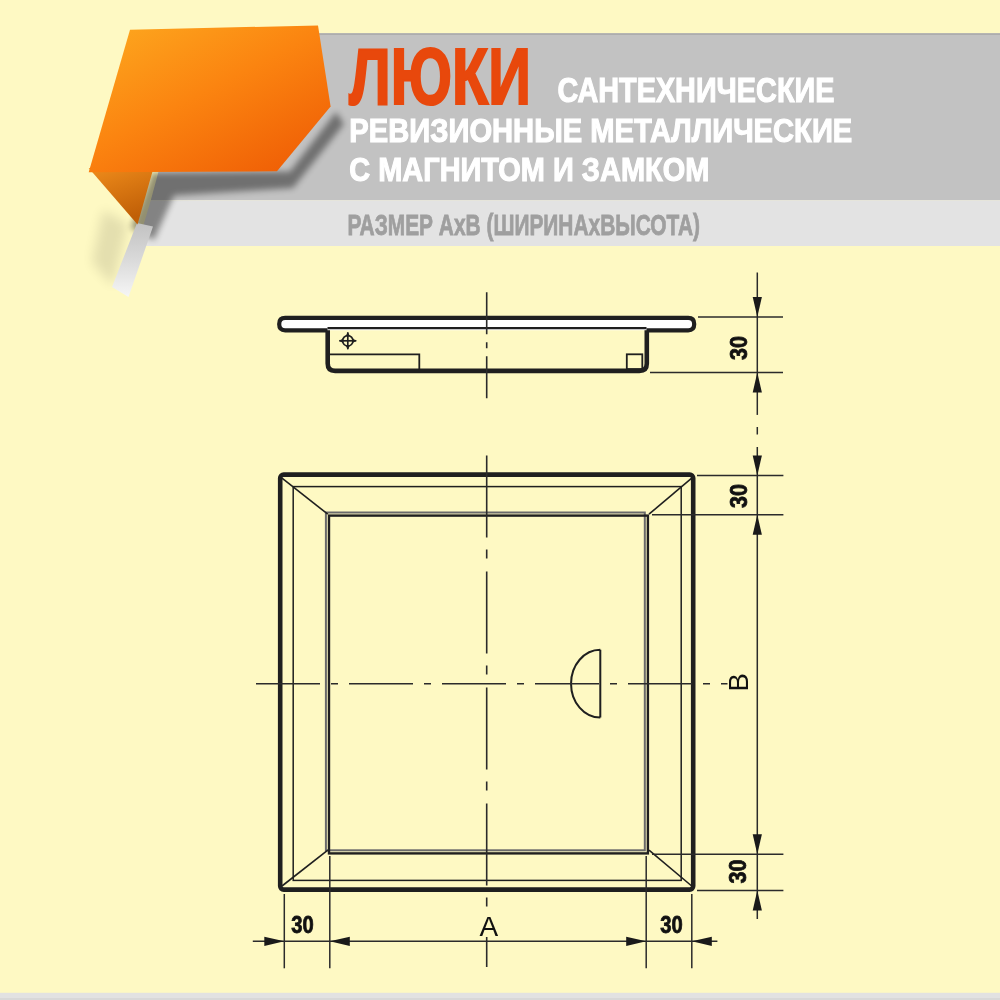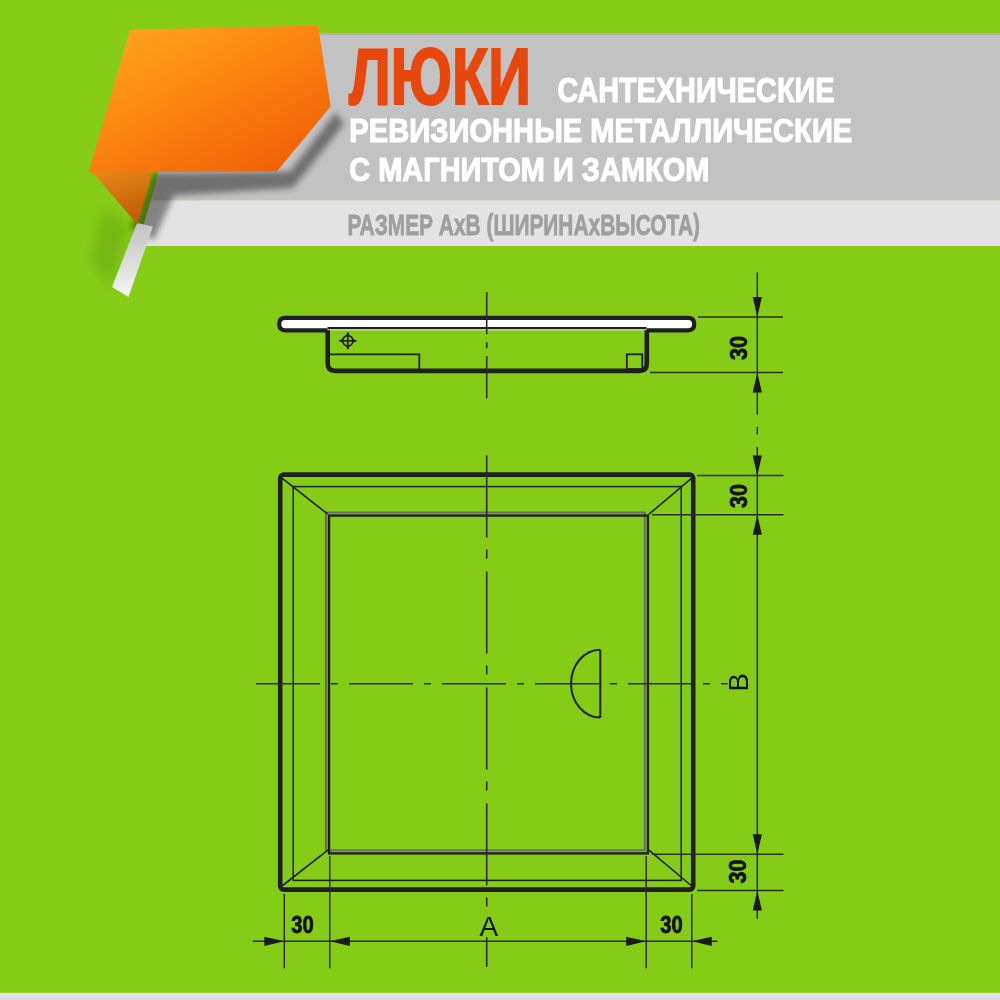--- a/index.html
+++ b/index.html
@@ -1,16 +1,16 @@
 <!DOCTYPE html>
 <html><head>
 <meta charset="utf-8">
 <style>
   html,body{margin:0;padding:0;background:#fff;}
-  #page{position:relative;width:1000px;height:1000px;background:#84cc16;overflow:hidden;
+  #page{position:relative;width:1000px;height:1000px;background:#fef9c3;overflow:hidden;
         font-family:"Liberation Sans", sans-serif;}
   svg{display:block;}
 </style>
 </head>
 <body>
 <div id="page">
 <svg width="1000" height="1000" viewBox="0 0 1000 1000" xmlns="http://www.w3.org/2000/svg">
   <defs>
     <linearGradient id="orange" x1="0.1" y1="0" x2="0.95" y2="1">
       <stop offset="0" stop-color="#fda61e"></stop>

